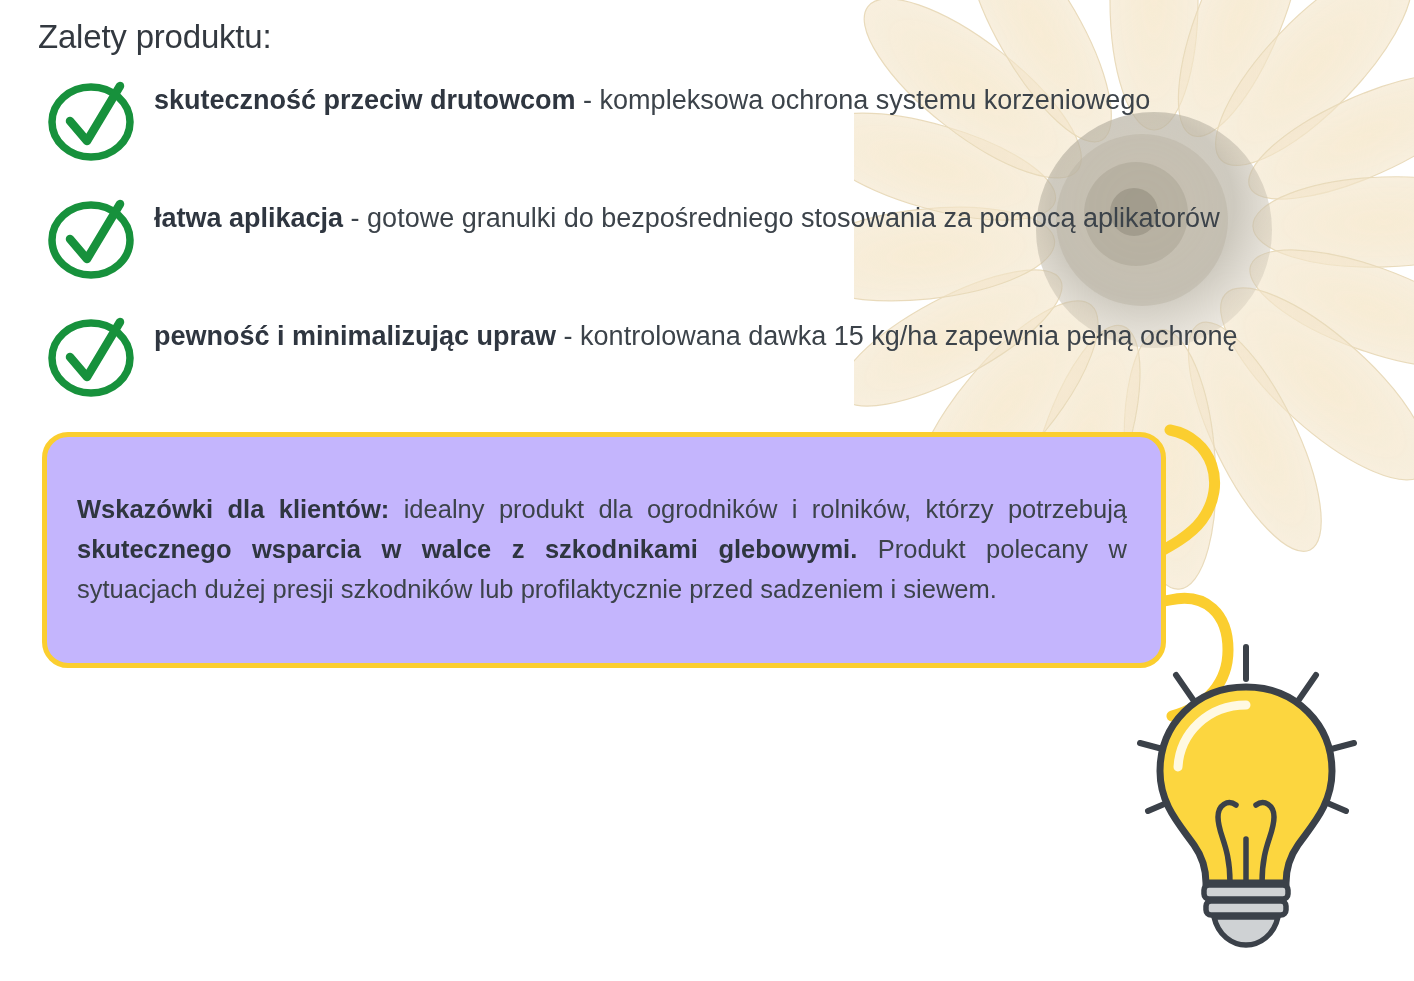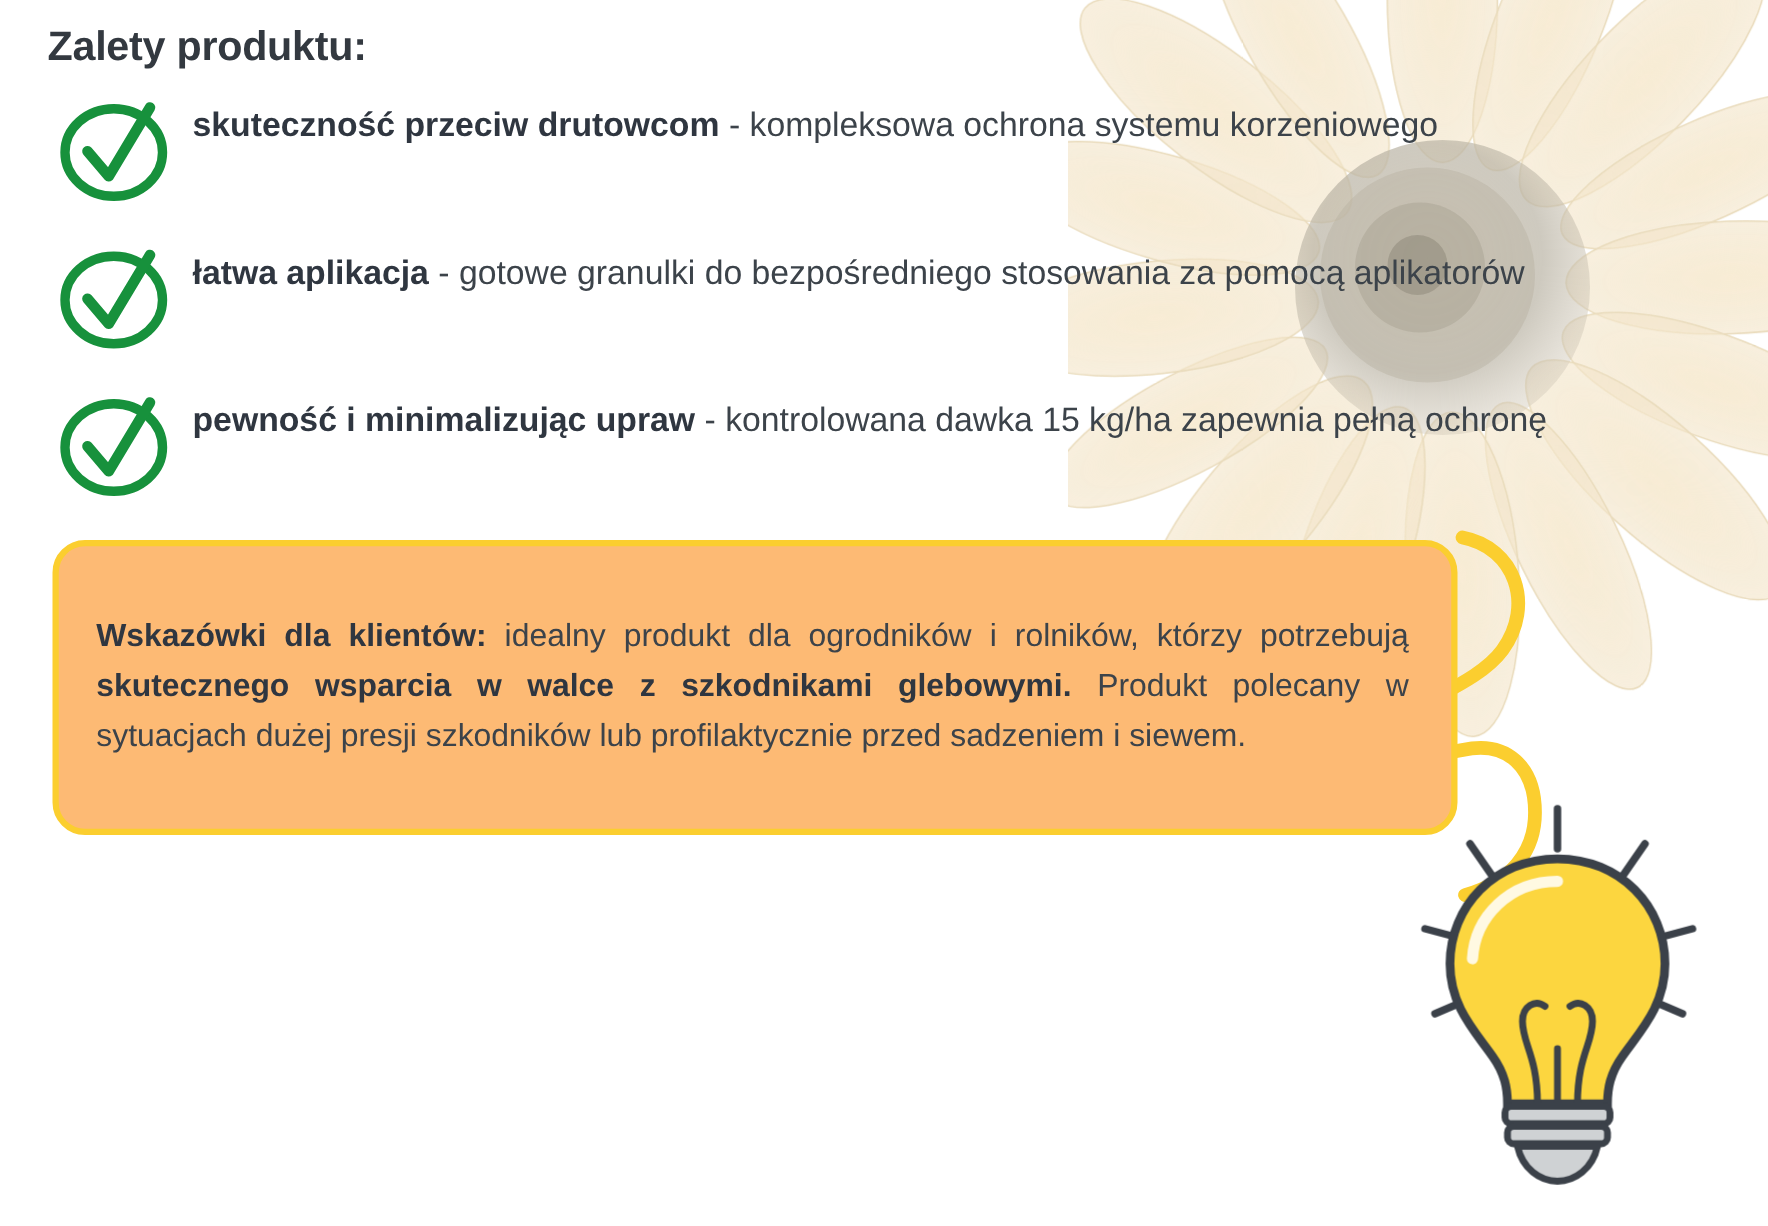--- a/index.html
+++ b/index.html
@@ -27,21 +27,21 @@
 
   
   .page {
     position: relative;
     z-index: 2;
     padding: 18px 30px 0 34px;
   }
 
   .page-title {
     font-size: 33px;
-    font-weight: bold;
+    font-weight: normal;
     color: #333940;
     letter-spacing: -0.2px;
     margin: 0 0 22px 4px;
   }
 
   
   .benefits {
     margin: 0;
     padding: 0;
     list-style: none;
@@ -76,21 +76,21 @@
     margin: 18px 0 0 8px;
     width: 1130px;
     min-height: 290px;
   }
   .tipbox {
     position: relative;
     border: 5px solid #FBCE2F;
     border-radius: 26px;
     padding: 26px 34px 28px 30px;
     width: 1124px;
-    background: #fdba74;
+    background: #c4b5fd;
     z-index: 2;
   }
   .tip-text {
     font-size: 25.5px;
     line-height: 1.58;
     color: #3c434a;
     text-align: justify;
     text-justify: inter-word;
   }
   .tip-text b { font-weight: bold; color: #2f3640; }

